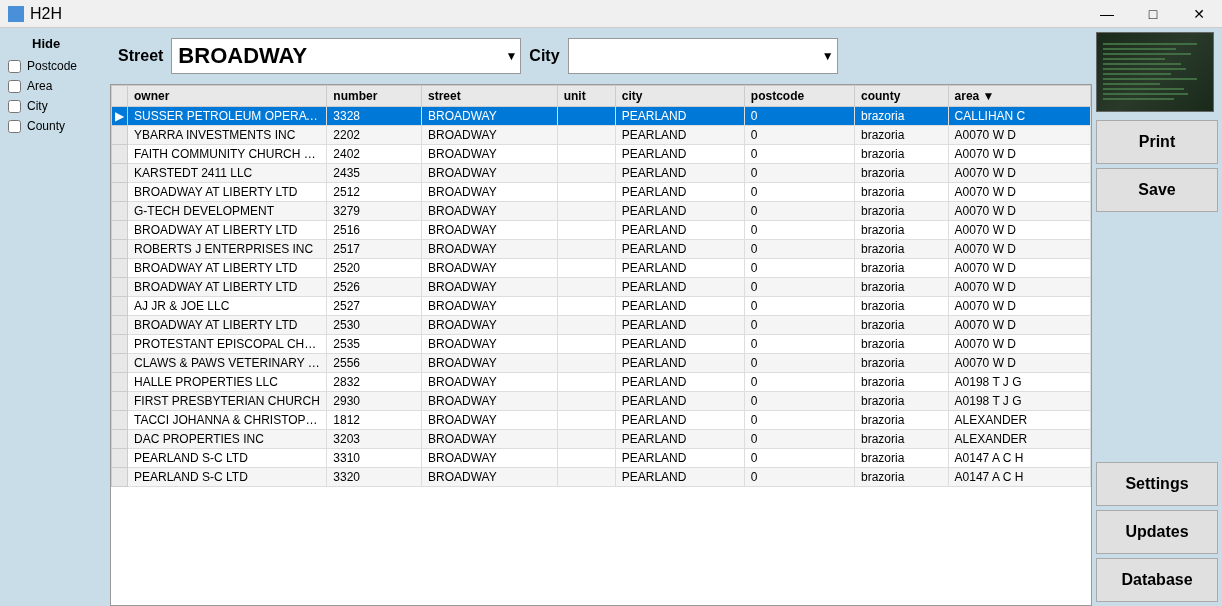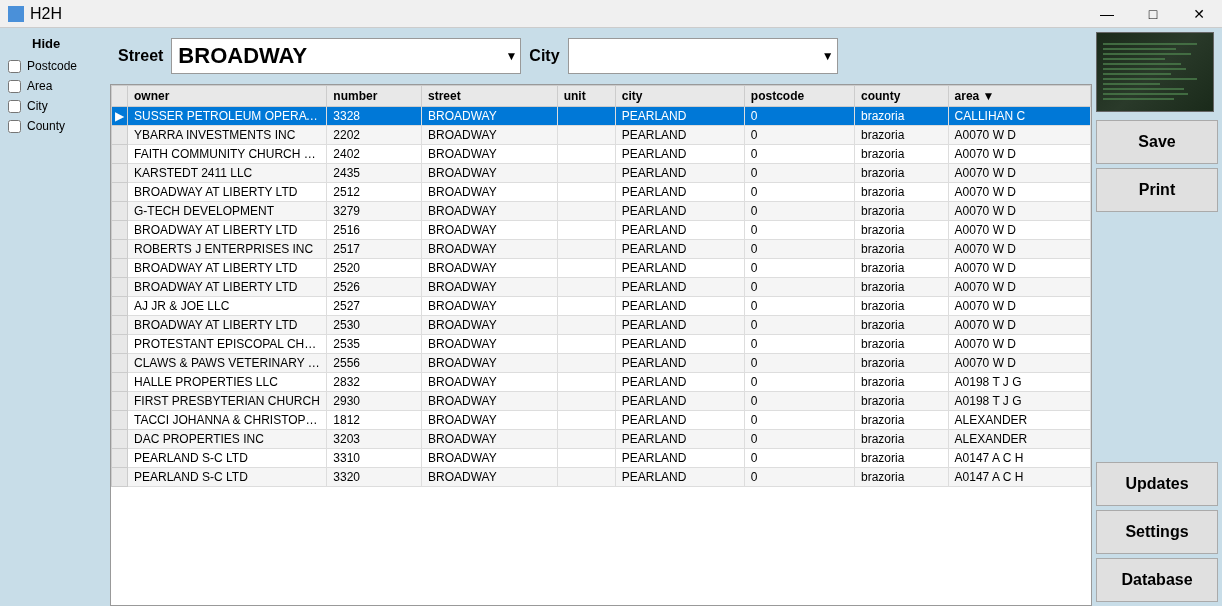--- a/index.html
+++ b/index.html
@@ -550,24 +550,24 @@
           <div class="t-line" style="width:65%"></div>
           <div class="t-line" style="width:90%"></div>
           <div class="t-line" style="width:55%"></div>
           <div class="t-line" style="width:78%"></div>
           <div class="t-line" style="width:82%"></div>
           <div class="t-line" style="width:68%"></div>
         </div>
       </div>
     </div>
 
+    <button class="sidebar-btn">Print</button>
     <button class="sidebar-btn">Save</button>
-    <button class="sidebar-btn">Print</button>
 
     <div class="spacer"></div>
 
+    <button class="sidebar-btn">Settings</button>
     <button class="sidebar-btn">Updates</button>
-    <button class="sidebar-btn">Settings</button>
     <button class="sidebar-btn">Database</button>
 
   </div>
 
 </div>
 
 </body></html>

